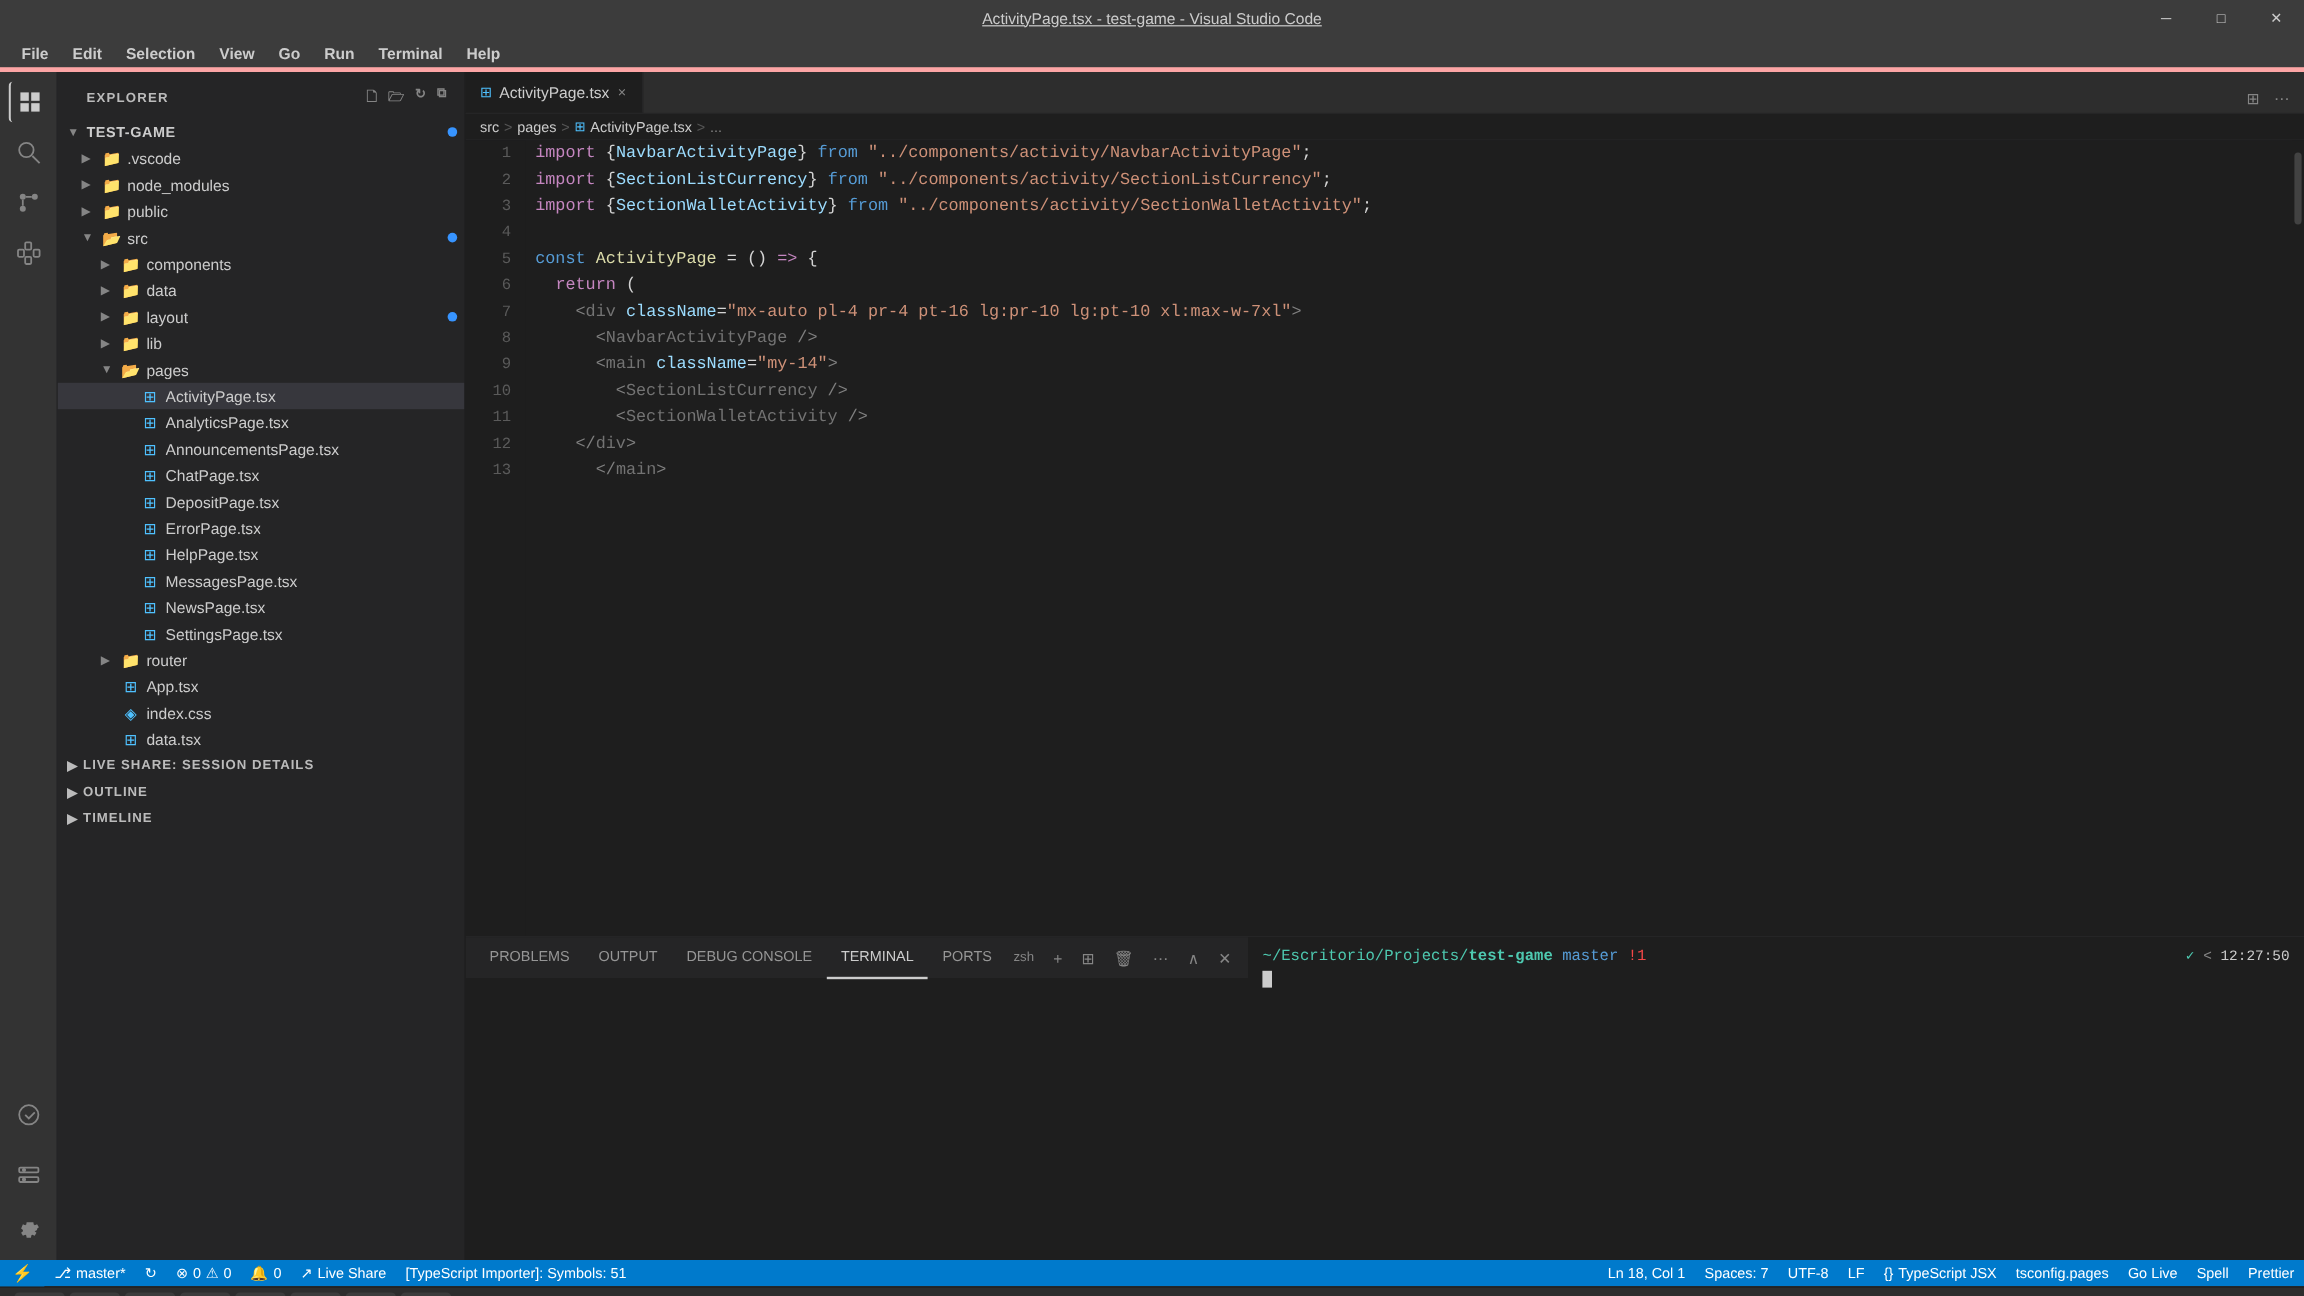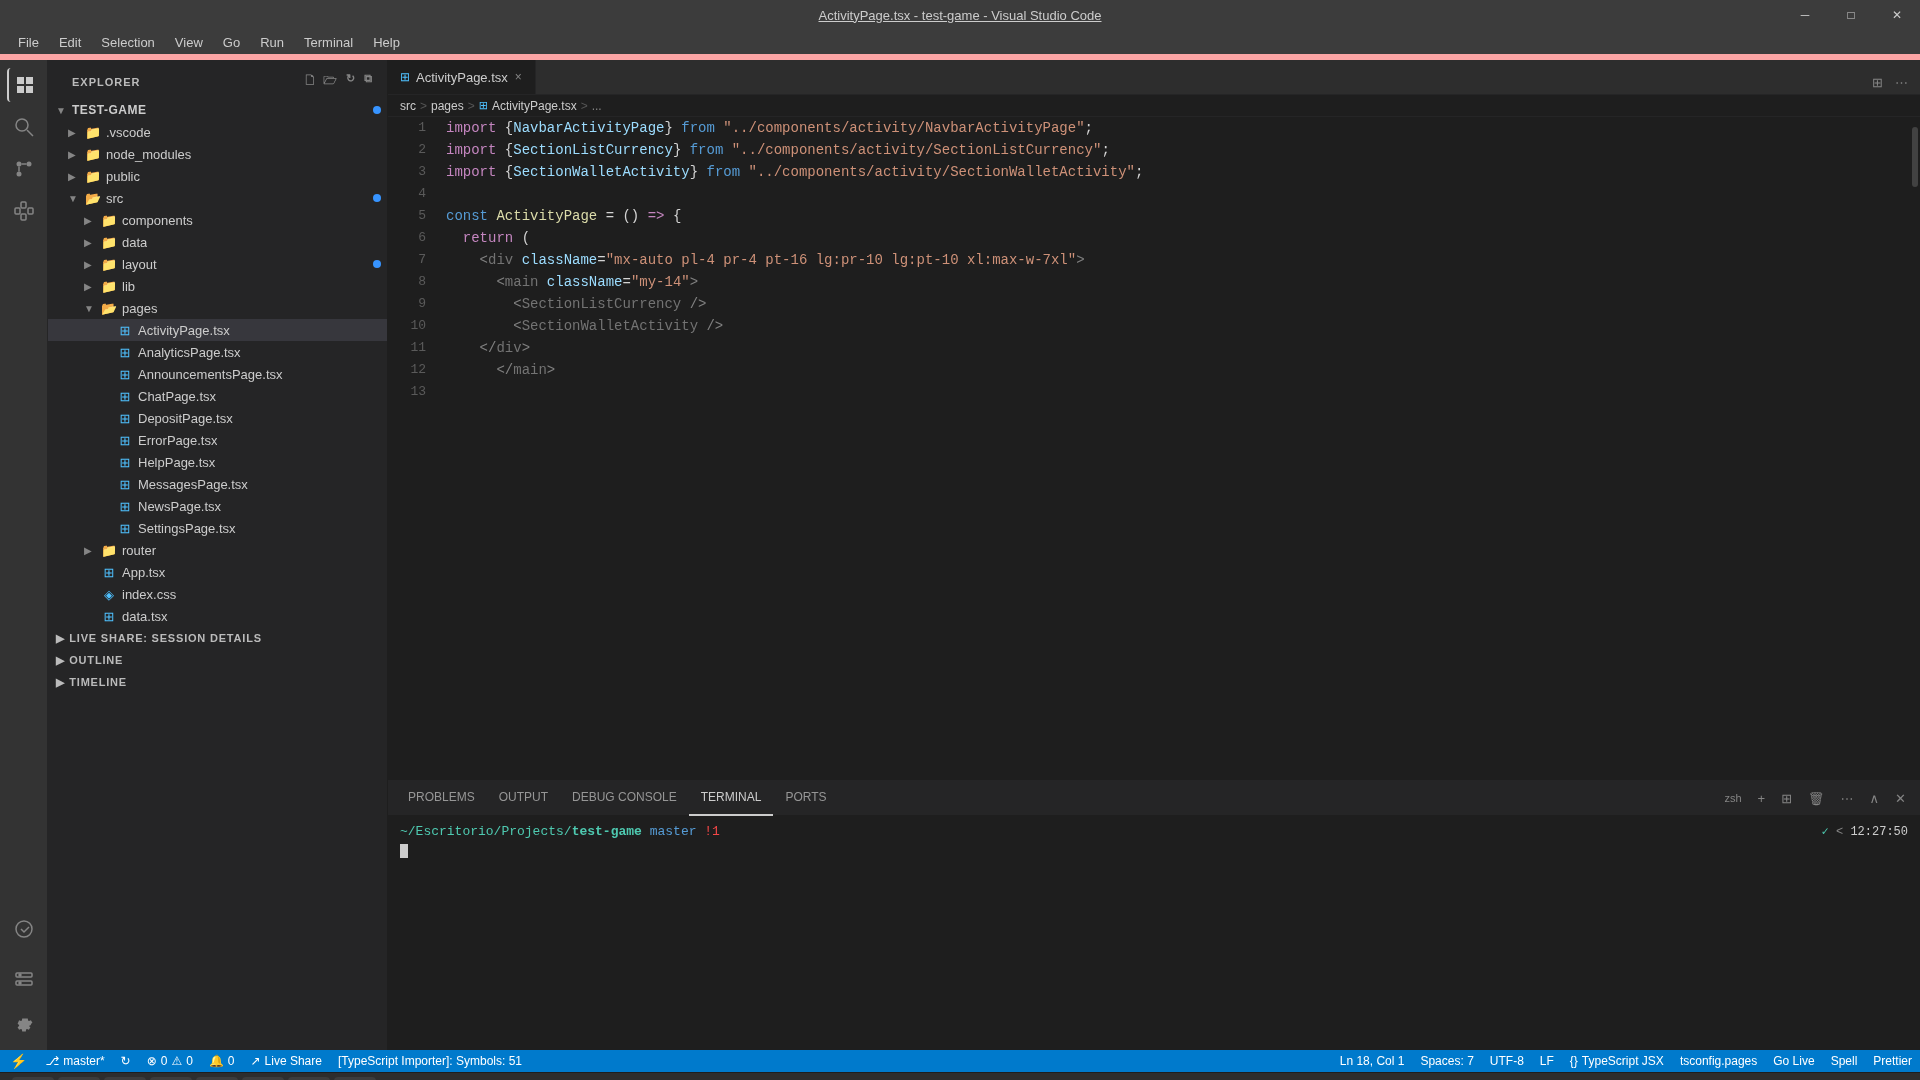--- a/index.html
+++ b/index.html
@@ -41,24 +41,25 @@
       cursor: pointer;
       color: #cccccc;
       font-size: 12px;
     }
 
     
     #menu-bar {
       height: 30px;
       background: #3c3c3c;
       display: flex;
-      align-items: center;
+      align-items: flex-end;
       padding: 0 10px;
       gap: 4px;
-      border-bottom: 6px solid #fca5a5;
+      border-bottom: 4px solid #fca5a5;
+      font-weight: bold;
     }
     .menu-item {
       padding: 4px 8px;
       cursor: pointer;
       border-radius: 3px;
       font-size: 13px;
       color: #cccccc;
     }
 
     
@@ -307,21 +308,21 @@
     .from { color: #569cd6; }
     .varname { color: #9cdcfe; }
     .plain { color: #d4d4d4; }
 
     
     #terminal-panel {
       height: 270px;
       background: #1e1e1e;
       border-top: 1px solid #252526;
       display: flex;
-      flex-direction: column;
+      flex-direction: row;
     }
     #terminal-tabs {
       height: 35px;
       background: #252526;
       display: flex;
       align-items: center;
       border-bottom: 1px solid #1e1e1e;
       padding: 0 8px;
       gap: 0;
     }
@@ -719,20 +720,21 @@
         <div class="code-line"><span class="kw2">import</span><span class="plain"> </span><span class="plain">{</span><span class="varname">SectionWalletActivity</span><span class="plain">}</span><span class="plain"> </span><span class="from">from</span><span class="plain"> </span><span class="str">"../components/activity/SectionWalletActivity"</span><span class="plain">;</span></div>
 
         <div class="code-line"></div>
 
         <div class="code-line"><span class="kw">const</span><span class="plain"> </span><span class="fn">ActivityPage</span><span class="plain"> = () </span><span class="kw2">=&gt;</span><span class="plain"> {</span></div>
 
         <div class="code-line"><span class="plain">  </span><span class="kw2">return</span><span class="plain"> (</span></div>
 
         <div class="code-line"><span class="plain">    </span><span class="punct">&lt;</span><span class="tag">div</span><span class="plain"> </span><span class="attr">className</span><span class="plain">=</span><span class="attrval">"mx-auto pl-4 pr-4 pt-16 lg:pr-10 lg:pt-10 xl:max-w-7xl"</span><span class="punct">&gt;</span></div>
 
+        <div class="code-line"><span class="plain">      </span><span class="punct">&lt;</span><span class="tag">NavbarActivityPage</span><span class="plain"> </span><span class="punct">/&gt;</span></div>
 
         <div class="code-line"><span class="plain">      </span><span class="punct">&lt;</span><span class="tag">main</span><span class="plain"> </span><span class="attr">className</span><span class="plain">=</span><span class="attrval">"my-14"</span><span class="punct">&gt;</span></div>
 
         <div class="code-line"><span class="plain">        </span><span class="punct">&lt;</span><span class="tag">SectionListCurrency</span><span class="plain"> </span><span class="punct">/&gt;</span></div>
 
         <div class="code-line"><span class="plain">        </span><span class="punct">&lt;</span><span class="tag">SectionWalletActivity</span><span class="plain"> </span><span class="punct">/&gt;</span></div>
 
         <div class="code-line"><span class="plain">    </span><span class="punct">&lt;/</span><span class="tag">div</span><span class="punct">&gt;</span></div>
 
         <div class="code-line"><span class="plain">      </span><span class="punct">&lt;/</span><span class="tag">main</span><span class="punct">&gt;</span></div>

